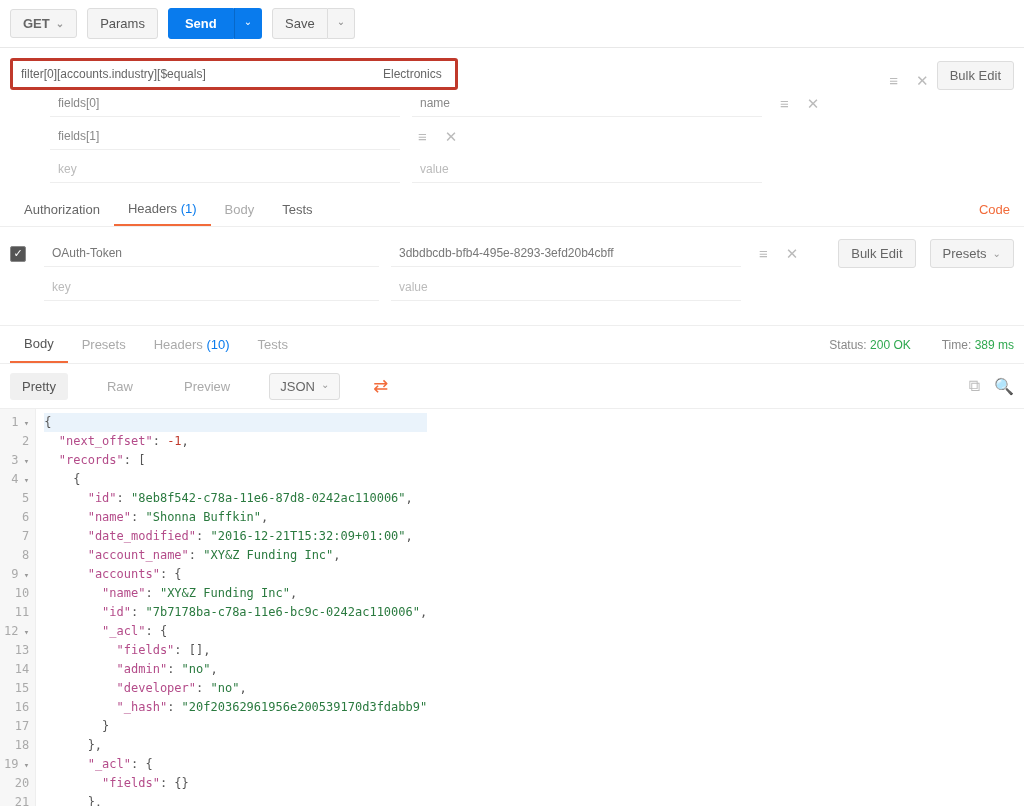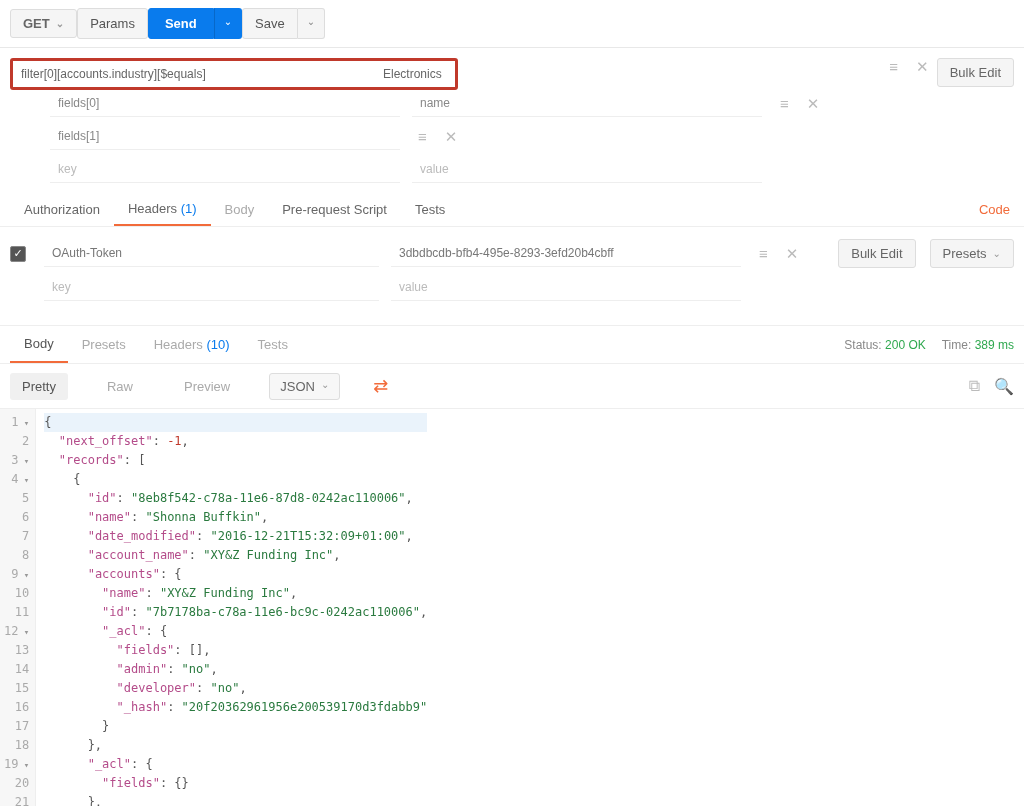--- a/index.html
+++ b/index.html
@@ -1,38 +1,38 @@
 <!DOCTYPE html>
 <html><head>
 <meta charset="utf-8">
 <style>
   *{box-sizing:border-box;margin:0;padding:0;}
   body{font-family:-apple-system,BlinkMacSystemFont,"Segoe UI",Helvetica,Arial,sans-serif;font-size:13px;color:#555;background:#fff;width:1024px;}
-  .topbar{display:flex;align-items:center;padding:8px 10px;border-bottom:1px solid #e8e8e8;gap:0;}
+  .topbar{display:flex;align-items:center;padding:8px 10px;border-bottom:1px solid #e8e8e8;gap:10px;}
   .method-sel{display:flex;align-items:center;border:1px solid #ddd;background:#f5f5f5;border-radius:3px;padding:6px 12px;font-weight:600;color:#666;gap:6px;cursor:pointer;}
   .chev{font-size:10px;color:#999;}
   .url-input{flex:1;border:1px solid #ddd;border-radius:3px;padding:7px 10px;font-size:12.5px;color:#666;}
   .url-input .blur{filter:blur(3px);color:#999;}
   .btn{border:1px solid #ddd;background:#f5f5f5;border-radius:3px;padding:7px 12px;color:#555;cursor:pointer;}
   .send-group{display:flex;}
   .btn-send{background:#097bed;border:1px solid #097bed;color:#fff;font-weight:600;padding:7px 16px;border-radius:3px 0 0 3px;cursor:pointer;}
   .btn-send-dd{background:#097bed;border:1px solid #097bed;border-left:1px solid rgba(0,0,0,.15);color:#fff;padding:7px 9px;border-radius:0 3px 3px 0;cursor:pointer;font-size:10px;}
   .save-group{display:flex;}
   .btn-save{border-radius:3px 0 0 3px;}
   .btn-save-dd{border-radius:0 3px 3px 0;border-left:none;padding:7px 9px;font-size:10px;color:#888;}
 
   .params-area{padding:10px 10px 0 10px;}
   .param-row{display:flex;align-items:center;margin-bottom:6px;}
   .param-key,.param-val{flex:0 0 350px;border-bottom:1px solid #eee;padding:6px 8px;font-size:12px;color:#888;}
   .param-val{margin-left:12px;}
   .hl-wrap{display:flex;border:3px solid #c0392b;border-radius:3px;}
   .hl-wrap .param-key,.hl-wrap .param-val{border:none;color:#666;}
   .bulk-edit-btn{border:1px solid #ddd;background:#f5f5f5;border-radius:3px;padding:6px 12px;color:#666;margin-left:8px;cursor:pointer;}
 
-  .first-param-line{display:flex;align-items:flex-start;}
+  .first-param-line{display:flex;align-items:flex-end;}
 
   .tabs1{display:flex;align-items:center;padding:0 10px;border-bottom:1px solid #eee;margin-top:10px;font-size:13px;}
   .tab1{padding:8px 14px;color:#aaa;cursor:pointer;}
   .tab1.dark{color:#666;}
   .tab1.active{color:#666;border-bottom:2px solid #f26b3a;}
   .tab1 .count{color:#097bed;}
   .code-link{margin-left:auto;color:#f26b3a;padding:8px 4px;cursor:pointer;}
 
   .headers-area{padding:12px 10px 10px 10px;}
   .header-row{display:flex;align-items:center;margin-bottom:6px;}
@@ -40,21 +40,21 @@
   .header-key,.header-val{flex:0 0 350px;border-bottom:1px solid #eee;padding:6px 8px;font-size:12px;color:#777;}
   .header-val{margin-left:12px;}
   .placeholder-row .header-key,.placeholder-row .header-val,
   .placeholder-row2 .param-key,.placeholder-row2 .param-val{color:#bbb;}
   .header-buttons{margin-left:auto;display:flex;gap:6px;}
   .presets-btn{display:flex;align-items:center;gap:6px;}
 
   .response-tabs{display:flex;align-items:center;padding:0 10px;border-top:1px solid #eee;border-bottom:1px solid #eee;margin-top:8px;}
   .rtab{padding:10px 14px;color:#aaa;cursor:pointer;}
   .rtab.active{color:#555;border-bottom:2px solid #f26b3a;}
-  .status-block{margin-left:auto;display:flex;gap:16px;font-size:12px;color:#888;}
+  .status-block{margin-left:auto;display:flex;gap:31px;font-size:12px;color:#888;}
   .status-block .ok{color:#2fa84f;}
   .status-block .time{color:#2fa84f;}
 
   .viewbar{display:flex;align-items:center;gap:27px;padding:8px 10px;}
   .viewtab{padding:6px 12px;color:#aaa;cursor:pointer;border-radius:3px;}
   .viewtab.active{background:#f0f0f0;color:#555;}
   .json-dd{border:1px solid #ddd;background:#f7f7f7;border-radius:3px;padding:5px 10px;display:flex;align-items:flex-start;gap:6px;color:#666;cursor:pointer;}
   .wrap-icon{color:#f26b3a;font-size:18px;cursor:pointer;padding:3px 6px;}
   .right-icons{margin-left:auto;display:flex;gap:14px;color:#bbb;font-size:16px;}
   .right-icons div{cursor:pointer;}
@@ -128,21 +128,20 @@
   </div>
 </div>
 
 <div class="tabs1">
   <div class="tab1 dark">Authorization</div>
   <div class="tab1 active">
     <span>Headers</span>
     <span class="count">(1)</span>
   </div>
   <div class="tab1">Body</div>
-  <div class="tab1 dark">Pre-request Script</div>
   <div class="tab1 dark">Tests</div>
   <div class="code-link">Code</div>
 </div>
 
 <div class="headers-area">
   <div class="header-row">
     <div class="chk">✓</div>
     <div class="header-key" style="flex:0 0 335px">OAuth-Token</div>
     <div class="header-val">3dbdbcdb-bfb4-495e-8293-3efd20b4cbff</div>
     <div class="row-icons-std">

